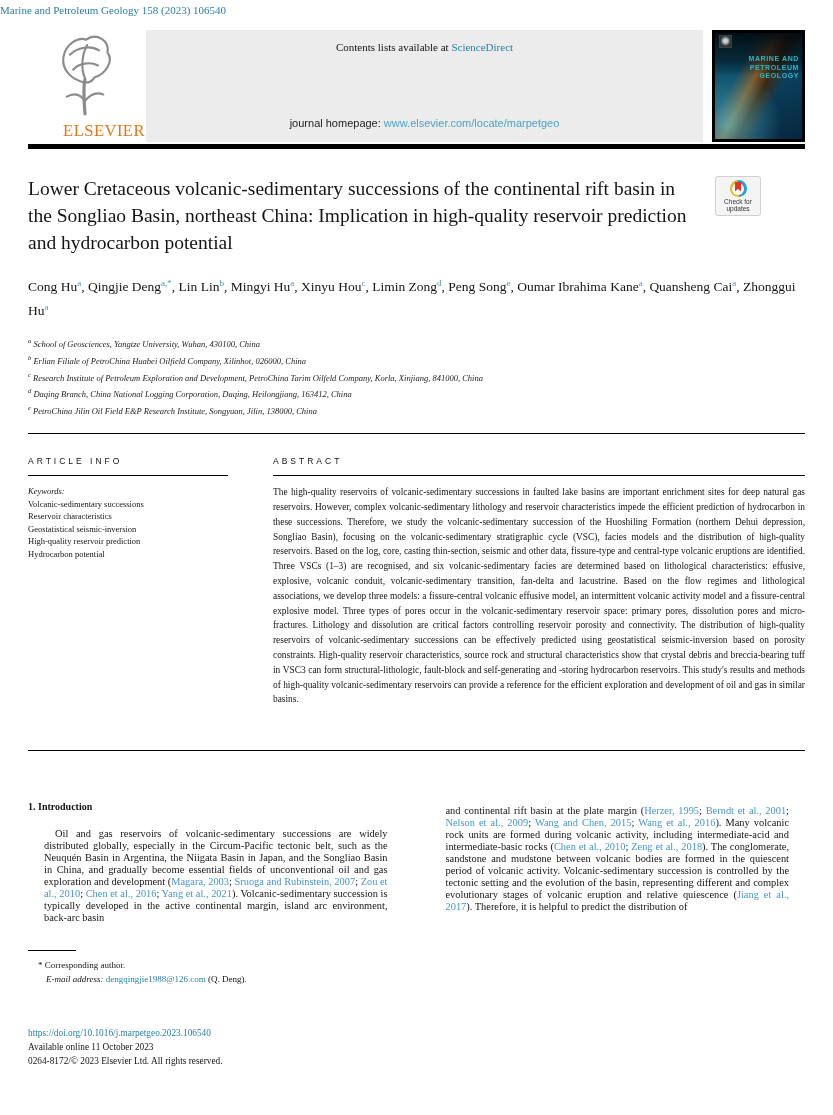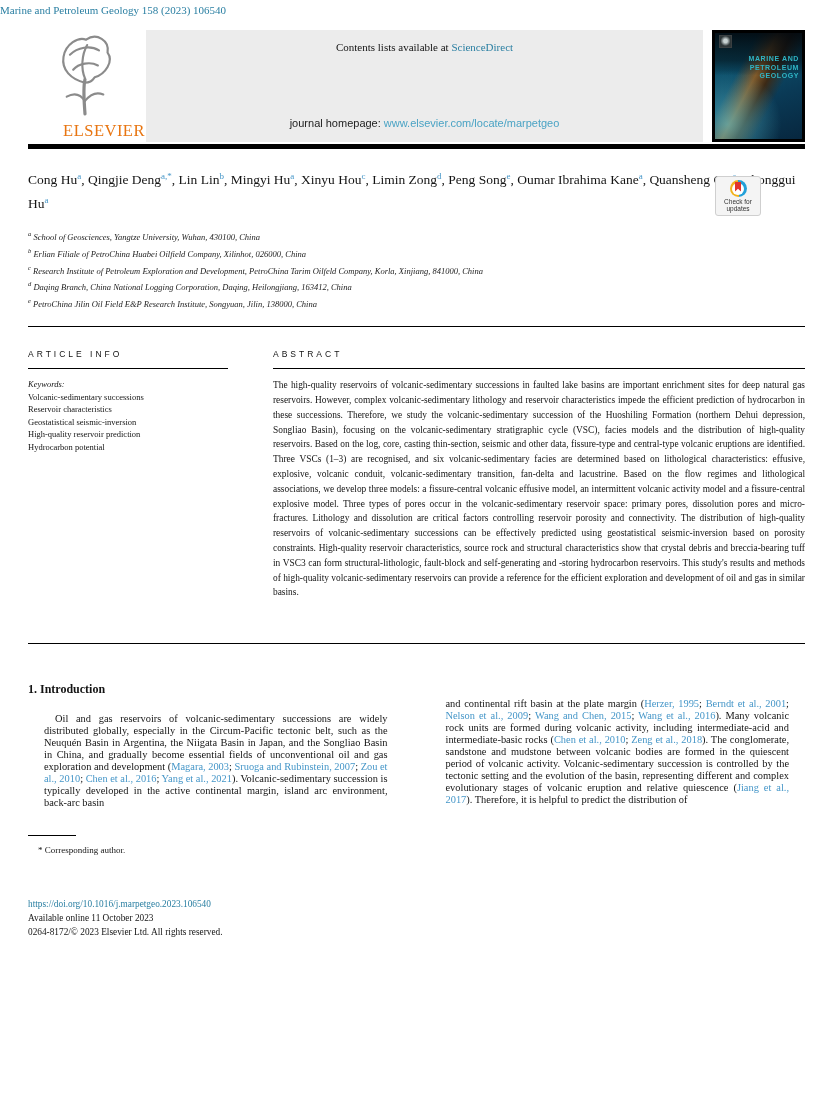--- a/index.html
+++ b/index.html
@@ -58,21 +58,21 @@
   .section-heading { font-family:"Liberation Sans", sans-serif; font-size:8.5px; letter-spacing:3px; color:#111; }
   .col-rule { height:1px; background:#000; margin:9px 0; }
   .kw-label { font-style:italic; font-size:8.5px; line-height:12.5px; }
   .kw { font-size:8.5px; line-height:12.5px; }
   .abstract-text { margin:0; font-size:9.4px; line-height:14.8px; text-align:justify; }
 
   .thin-rule2 { height:1px; background:#000; margin:6px 28px 0; }
 
   .intro { display:flex; gap:26px; margin:38px 28px 0; }
   .intro .col { flex:1; min-width:0; }
-  .intro h2 { margin:0 0 14px; font-size:12px; font-weight:bold; }
+  .intro h2 { margin:12px 0 14px; font-size:10px; font-weight:bold; }
   .body-text { margin:16px; font-size:10.4px; line-height:12px; text-align:justify; }
   .indent { text-indent:11px; }
   .cite { color:#4596c8; }
 
   .footnote { margin:10px 28px 0; width:377px; font-size:9px; line-height:14px; }
   .fn-rule { width:48px; height:1px; background:#000; margin-bottom:7px; }
   .fn-line1 { padding-left:10px; }
   .fn-line2 { padding-left:18px; }
   .italic { font-style:italic; }
 
@@ -117,20 +117,23 @@
       <span class="cover-title">
         <span style="display:block">MARINE AND</span>
         <span style="display:block">PETROLEUM</span>
         <span style="display:block">GEOLOGY</span>
       </span>
     </a>
   </div>
 
   <div class="thick-rule"></div>
 
+  <div class="title-row">
+    <h1 class="title">Lower Cretaceous volcanic-sedimentary successions of the continental rift basin in the Songliao Basin, northeast China: Implication in high-quality reservoir prediction and hydrocarbon potential</h1>
+  </div>
 
   <a class="check-badge">
     <span class="cm-circle">
       <span class="cm-inner"></span>
       <span class="cm-bookmark"></span>
     </span>
     <span class="cm-text">
       <span style="display:block">Check for</span>
       <span style="display:block">updates</span>
     </span>
@@ -176,20 +179,21 @@
       <p class="body-text indent">Oil and gas reservoirs of volcanic-sedimentary successions are widely distributed globally, especially in the Circum-Pacific tectonic belt, such as the Neuquén Basin in Argentina, the Niigata Basin in Japan, and the Songliao Basin in China, and gradually become essential fields of unconventional oil and gas exploration and development (<a class="cite">Magara, 2003</a>; <a class="cite">Sruoga and Rubinstein, 2007</a>; <a class="cite">Zou et al., 2010</a>; <a class="cite">Chen et al., 2016</a>; <a class="cite">Yang et al., 2021</a>). Volcanic-sedimentary succession is typically developed in the active continental margin, island arc environment, back-arc basin</p>
     </div>
     <div class="col">
       <p class="body-text">and continental rift basin at the plate margin (<a class="cite">Herzer, 1995</a>; <a class="cite">Berndt et al., 2001</a>; <a class="cite">Nelson et al., 2009</a>; <a class="cite">Wang and Chen, 2015</a>; <a class="cite">Wang et al., 2016</a>). Many volcanic rock units are formed during volcanic activity, including intermediate-acid and intermediate-basic rocks (<a class="cite">Chen et al., 2010</a>; <a class="cite">Zeng et al., 2018</a>). The conglomerate, sandstone and mudstone between volcanic bodies are formed in the quiescent period of volcanic activity. Volcanic-sedimentary succession is controlled by the tectonic setting and the evolution of the basin, representing different and complex evolutionary stages of volcanic eruption and relative quiescence (<a class="cite">Jiang et al., 2017</a>). Therefore, it is helpful to predict the distribution of</p>
     </div>
   </div>
 
   <div class="footnote">
     <div class="fn-rule"></div>
     <div class="fn-line1"><span>*</span><span> Corresponding author.</span></div>
+    <div class="fn-line2"><span class="italic">E-mail address: </span><a class="teal">dengqingjie1988@126.com</a><span> (Q. Deng).</span></div>
   </div>
 
   <div class="footer">
     <a class="doi">https://doi.org/10.1016/j.marpetgeo.2023.106540</a>
     <div>Available online 11 October 2023</div>
     <div>0264-8172/© 2023 Elsevier Ltd. All rights reserved.</div>
   </div>
 
 </div>
 

